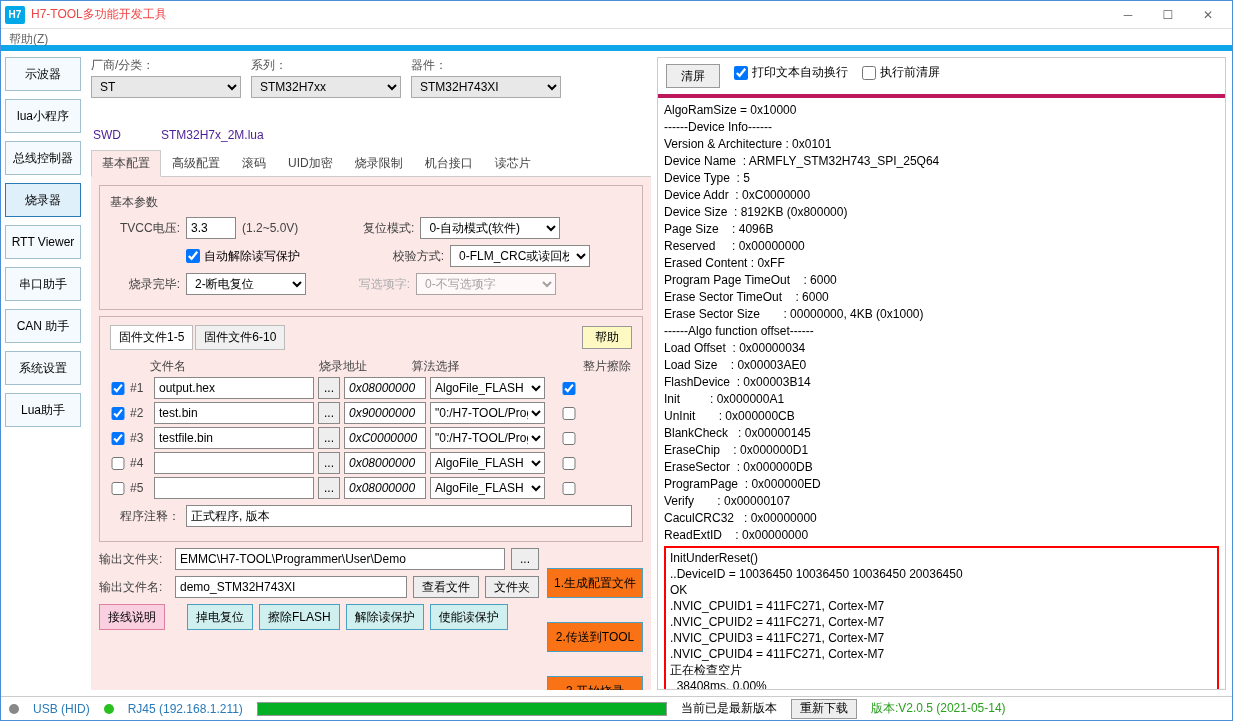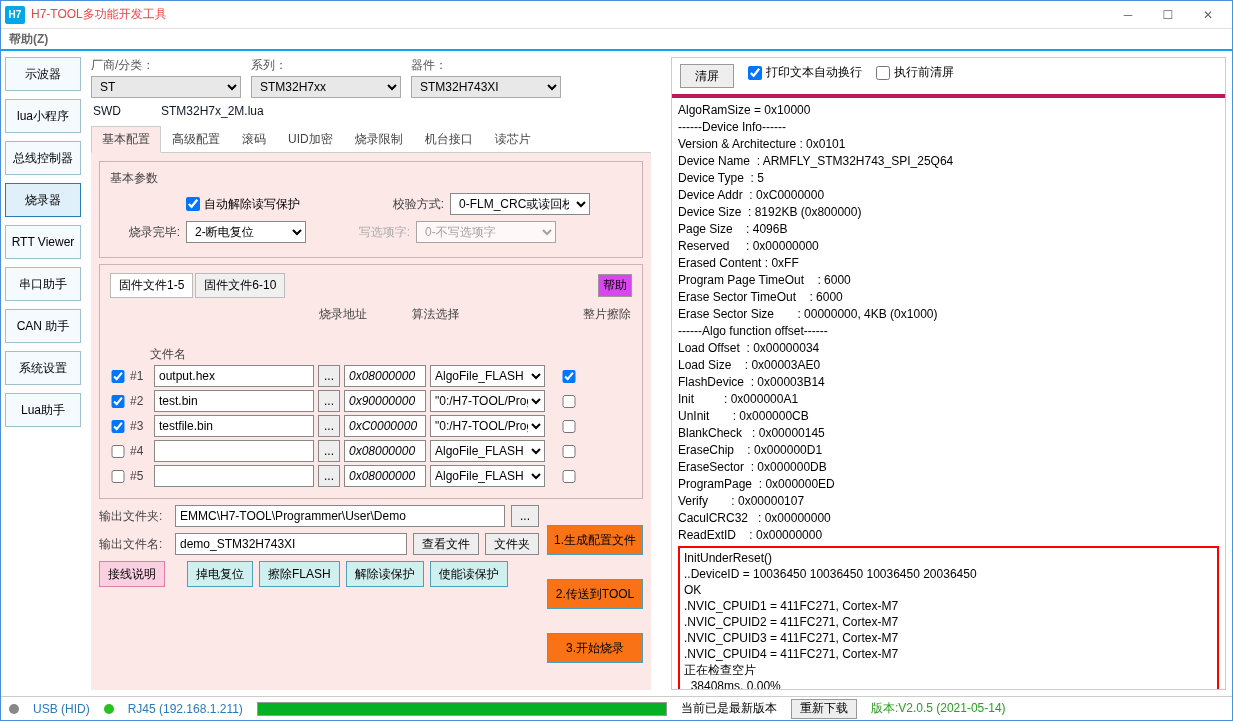--- a/index.html
+++ b/index.html
@@ -3,52 +3,52 @@
 <meta charset="utf-8">
 <style>
 * { box-sizing: border-box; margin: 0; padding: 0; font-family: "Microsoft YaHei", "Segoe UI", sans-serif; font-size: 12px; }
 body { background: #f0f0f0; width: 1233px; height: 721px; overflow: hidden; }
 .window { width: 100%; height: 100%; background: #fff; border: 1px solid #4a90d9; display: flex; flex-direction: column; }
 .titlebar { height: 28px; background: #fff; display: flex; align-items: center; padding: 0 4px; border-bottom: 1px solid #e0e0e0; }
 .titlebar .logo { width: 20px; height: 18px; background: #00a8e8; color: #fff; font-size: 10px; font-weight: bold; display: flex; align-items: center; justify-content: center; border-radius: 2px; margin-right: 6px; }
 .titlebar .title { flex: 1; color: #ef4444; }
 .titlebar .winbtns { display: flex; }
 .titlebar .winbtns div { width: 40px; height: 24px; display: flex; align-items: center; justify-content: center; color: #666; cursor: pointer; }
-.menubar { height: 22px; padding: 2px 8px; color: #666; border-bottom: 2px solid #0ea5e9; font-weight: bold; }
+.menubar { height: 22px; padding: 2px 8px; color: #666; border-bottom: 6px solid #0ea5e9; }
 .content { flex: 1; display: flex; overflow: hidden; }
 .sidebar { width: 84px; padding: 6px 4px; display: flex; flex-direction: column; gap: 8px; background: #fff; }
 .sidebar button { height: 34px; border: 1px solid #a0c0d0; background: #f4fafd; cursor: pointer; }
 .sidebar button.active { border: 1px solid #2a7ab8; background: #e0f0fa; }
-.main { flex: 1; display: flex; gap: 20px; padding: 6px; overflow: hidden; }
+.main { flex: 1; display: flex; gap: 6px; padding: 6px; overflow: hidden; }
 .leftpane { width: 560px; display: flex; flex-direction: column; }
 .toprow { display: flex; gap: 10px; margin-bottom: 2px; }
 .toprow .col { display: flex; flex-direction: column; }
 .toprow label { color: #555; margin-bottom: 2px; }
 .toprow select { height: 22px; border: 1px solid #aaa; background: #e8e8e8; padding: 0 4px; }
-.swdrow { display: flex; gap: 40px; padding: 4px 2px; color: #0f172a; }
+.swdrow { display: flex; gap: 40px; padding: 4px 2px; color: #4c1d95; margin-top: 24px; }
 .tabs { display: flex; border-bottom: 1px solid #ccc; margin-top: 4px; }
 .tabs .tab { padding: 4px 10px; border: 1px solid transparent; border-bottom: none; cursor: pointer; color: #444; }
 .tabs .tab.active { background: #fde8e8; border-color: #ccc; border-bottom: 1px solid #fde8e8; margin-bottom: -1px; }
 .tabcontent { flex: 1; background: #fde8e8; padding: 8px; display: flex; flex-direction: column; gap: 6px; overflow: auto; }
 .groupbox { border: 1px solid #d0b0b0; padding: 8px 10px; background: #fde8e8; }
 .groupbox .gtitle { color: #444; margin-bottom: 6px; }
 .row { display: flex; align-items: center; gap: 6px; margin-bottom: 6px; }
 .row label { min-width: 70px; text-align: right; color: #444; }
 .row input[type=text] { height: 22px; border: 1px solid #888; padding: 0 4px; background: #fff; }
 .row select { height: 22px; border: 1px solid #888; background: #fff; padding: 0 4px; }
 .row .hint { color: #444; }
 .checkbox { display: flex; align-items: center; gap: 4px; }
 .checkbox input { width: 14px; height: 14px; }
 .filetabs { display: flex; gap: 2px; margin-bottom: 6px; align-items: center; }
 .filetabs .ftab { padding: 3px 8px; border: 1px solid #bbb; background: #f0f0f0; cursor: pointer; }
 .filetabs .ftab.active { background: #fff; }
-.filetabs .help { margin-left: auto; padding: 2px 4px; border: 1px solid #999; background: #d946ef; cursor: pointer; }
+.filetabs .help { margin-left: auto; padding: 2px 12px; border: 1px solid #999; background: #fef9c3; cursor: pointer; }
 .filegrid { }
 .fhdr { display: flex; gap: 4px; padding: 2px 0; color: #444; }
-.fhdr .c1 { width: 178px; padding-left: 40px; margin-top: 40px; }
+.fhdr .c1 { width: 178px; padding-left: 40px; }
 .fhdr .c2 { width: 82px; padding-left: 20px; text-align: center; }
 .fhdr .c3 { width: 115px; text-align: center; }
 .fhdr .c4 { width: 50px; text-align: center; margin-left: auto; }
 .frow { display: flex; gap: 4px; align-items: center; margin-bottom: 3px; }
 .frow .chk { width: 16px; }
 .frow .num { width: 20px; color: #444; }
 .frow .fname { width: 160px; height: 22px; border: 1px solid #888; padding: 0 4px; background: #fff; }
 .frow .browse { width: 22px; height: 22px; border: 1px solid #888; background: #eee; cursor: pointer; display: flex; align-items: center; justify-content: center; }
 .frow .addr { width: 82px; height: 22px; border: 1px solid #888; padding: 0 4px; background: #fff; font-style: italic; }
 .frow .algo { width: 115px; height: 22px; border: 1px solid #888; background: #fff; }
@@ -130,20 +130,27 @@
 <div class="tab">滚码</div>
 <div class="tab">UID加密</div>
 <div class="tab">烧录限制</div>
 <div class="tab">机台接口</div>
 <div class="tab">读芯片</div>
 </div>
 <div class="tabcontent">
 <div class="groupbox">
 <div class="gtitle">基本参数</div>
 <div class="row">
+<label>TVCC电压:</label>
+<input type="text" style="width: 50px;" value="3.3">
+<span class="hint">(1.2~5.0V)</span>
+<label style="margin-left:40px">复位模式:</label>
+<select style="width:140px"><option>0-自动模式(软件)</option></select>
+</div>
+<div class="row">
 <span style="width:70px"></span>
 <div class="checkbox">
                   <input type="checkbox" checked="" style="">
                   <span>自动解除读写保护</span>
                 </div>
 <label style="margin-left:68px">校验方式:</label>
 <select style="width:140px"><option>0-FLM_CRC或读回校验</option></select>
 </div>
 <div class="row">
 <label>烧录完毕:</label>
@@ -203,20 +210,24 @@
 </div>
 <div class="frow">
 <input type="checkbox" class="chk" style="">
 <span class="num">#5</span>
 <input class="fname" value="" style="">
 <div class="browse">...</div>
 <input class="addr" value="0x08000000" style="">
 <select class="algo"><option>AlgoFile_FLASH</option></select>
 <input type="checkbox" class="erase" style="">
 </div>
+</div>
+<div class="row" style="margin-top:6px">
+<label>程序注释：</label>
+<input type="text" style="flex: 1 1 0%;" value="正式程序, 版本">
 </div>
 </div>
 <div class="bottomarea">
 <div style="display:flex;gap:8px">
 <div style="flex:1;display:flex;flex-direction:column;gap:6px">
 <div class="pathrow">
 <label>输出文件夹:</label>
 <input type="text" value="EMMC\H7-TOOL\Programmer\User\Demo" style="">
 <button>...</button>
 </div>

